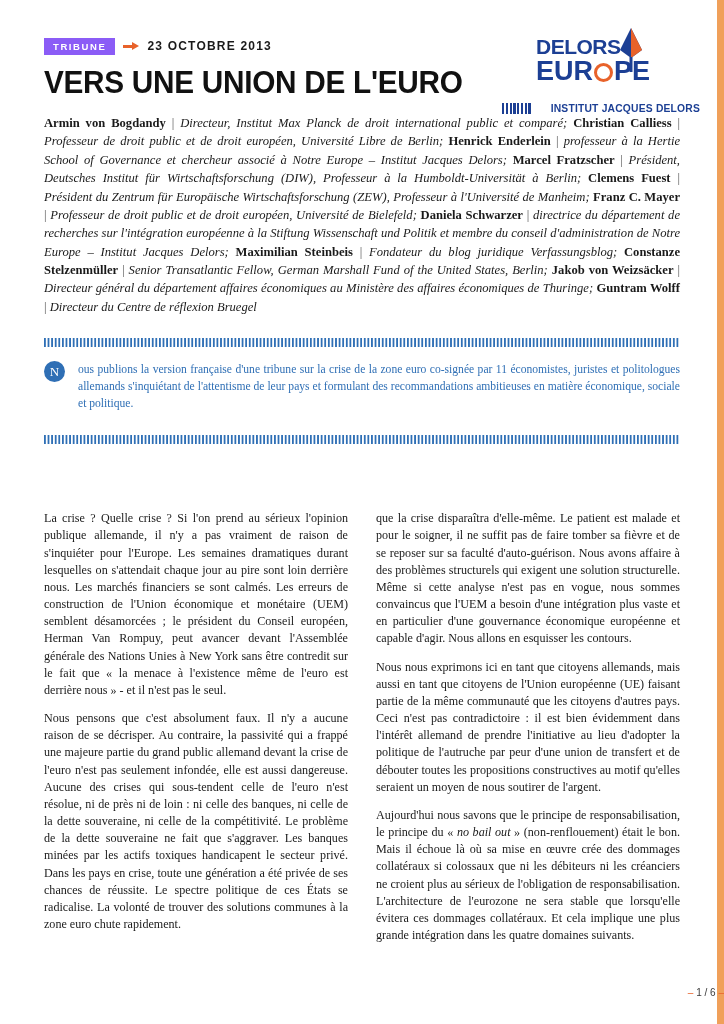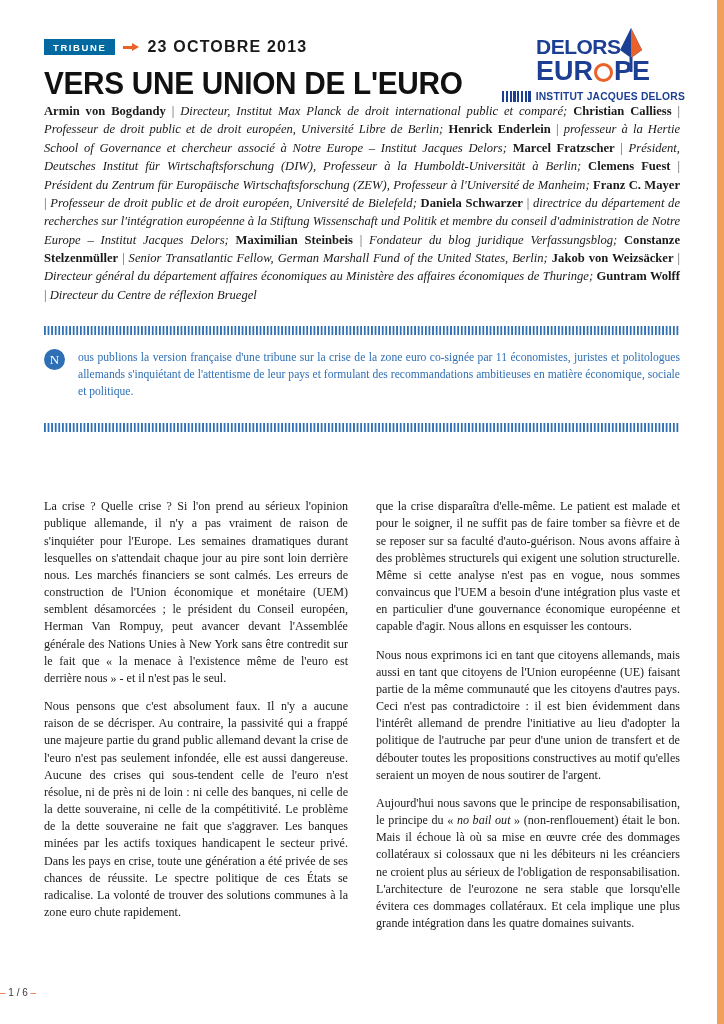--- a/index.html
+++ b/index.html
@@ -31,21 +31,21 @@
   .header-left { padding-top: 4px; }
 
   .kicker-row {
     display: flex;
     align-items: center;
     gap: 8px;
     margin-bottom: 10px;
   }
 
   .tribune-badge {
-    background: #0369a1;
+    background: #8b5cf6;
     color: #ffffff;
     font-family: "Liberation Sans", sans-serif;
     font-size: 9.5px;
     font-weight: bold;
     letter-spacing: 1.6px;
     padding: 4px 9px 3px 9px;
     line-height: 1;
   }
 
   .arrow-icon {
@@ -66,21 +66,21 @@
     position: absolute;
     left: 9px; top: 0;
     width: 0; height: 0;
     border-top: 4.5px solid transparent;
     border-bottom: 4.5px solid transparent;
     border-left: 7px solid #e8622a;
   }
 
   .kicker-date {
     font-family: "Liberation Sans", sans-serif;
-    font-size: 16px;
+    font-size: 12px;
     font-weight: bold;
     letter-spacing: 1.2px;
     color: #1a1a1a;
   }
 
   .main-title {
     font-family: "Liberation Sans", sans-serif;
     font-size: 31px;
     font-weight: bold;
     letter-spacing: -0.3px;
@@ -125,24 +125,24 @@
     margin: 0 1px;
   }
   .logo-flame {
     position: absolute;
     right: 36px;
     top: -6px;
     width: 26px;
     height: 44px;
   }
   .logo-bottom {
-    margin-top: 6px;
+    margin-top: 18px;
     display: flex;
     align-items: flex-end;
-    gap: 5px;
+    gap: 20px;
   }
   .logo-bars {
     display: inline-flex;
     gap: 1.6px;
   }
   .logo-bars i {
     display: block;
     width: 2.2px;
     height: 11px;
     background: #1c3f94;
@@ -222,21 +222,21 @@
   }
   .col p { margin: 0 0 11px 0; }
   .col p:last-child { margin-bottom: 0; }
   .col i { font-style: italic; }
 
   
   .footer {
     position: absolute;
     left: 0; right: 0;
     bottom: 26px;
-    text-align: left;
+    text-align: right;
     font-family: "Liberation Sans", sans-serif;
     font-size: 10px;
     color: #3a3a3a;
   }
   .footer .dash { color: #e8622a; }
 
   
   .edge-bar {
     position: absolute;
     right: 0;

